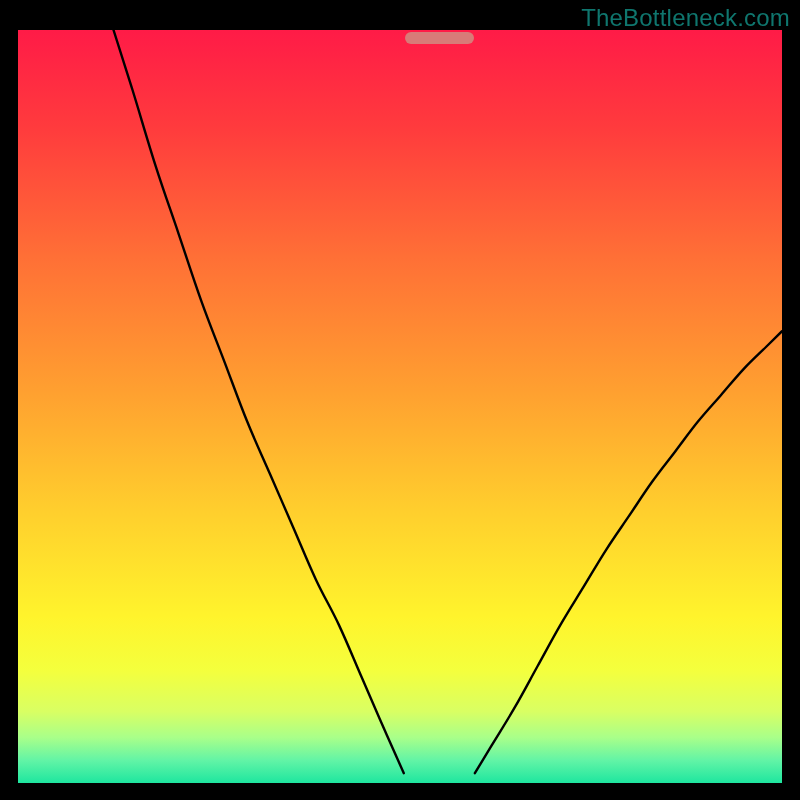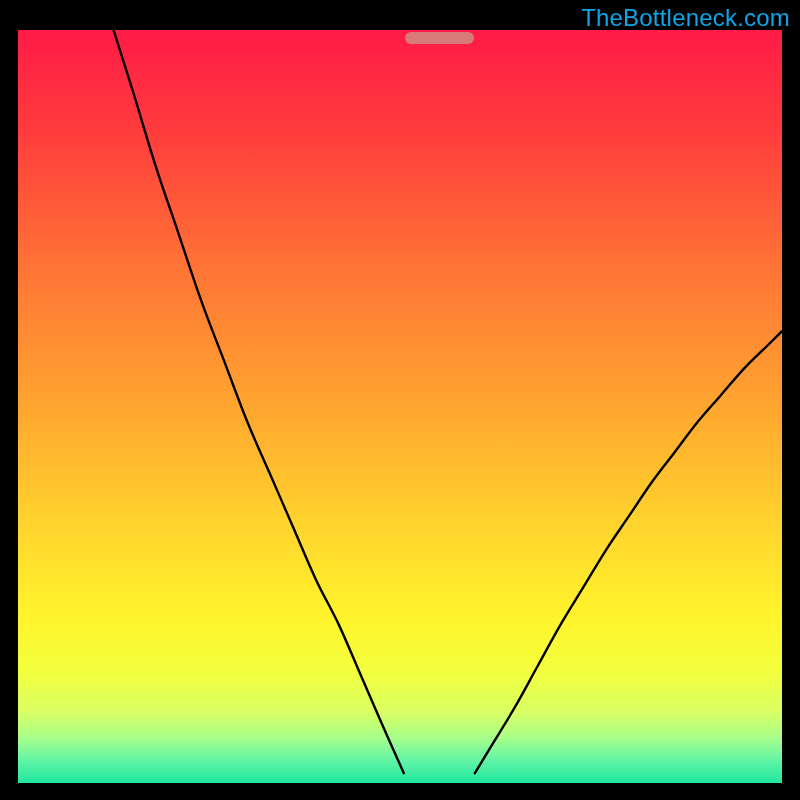--- a/index.html
+++ b/index.html
@@ -13,21 +13,21 @@
   .stage {
     position: relative;
     width: 800px;
     height: 800px;
     background: #000;
   }
   .watermark {
     position: absolute;
     top: 4px;
     right: 10px;
-    color: #0ea5e9;
+    color: #0f766e;
     font-family: Arial, Helvetica, sans-serif;
     font-size: 24px;
     font-weight: 400;
     letter-spacing: 0.2px;
     z-index: 5;
     pointer-events: none;
   }
   .plot-area {
     position: absolute;
     left: 18px;

